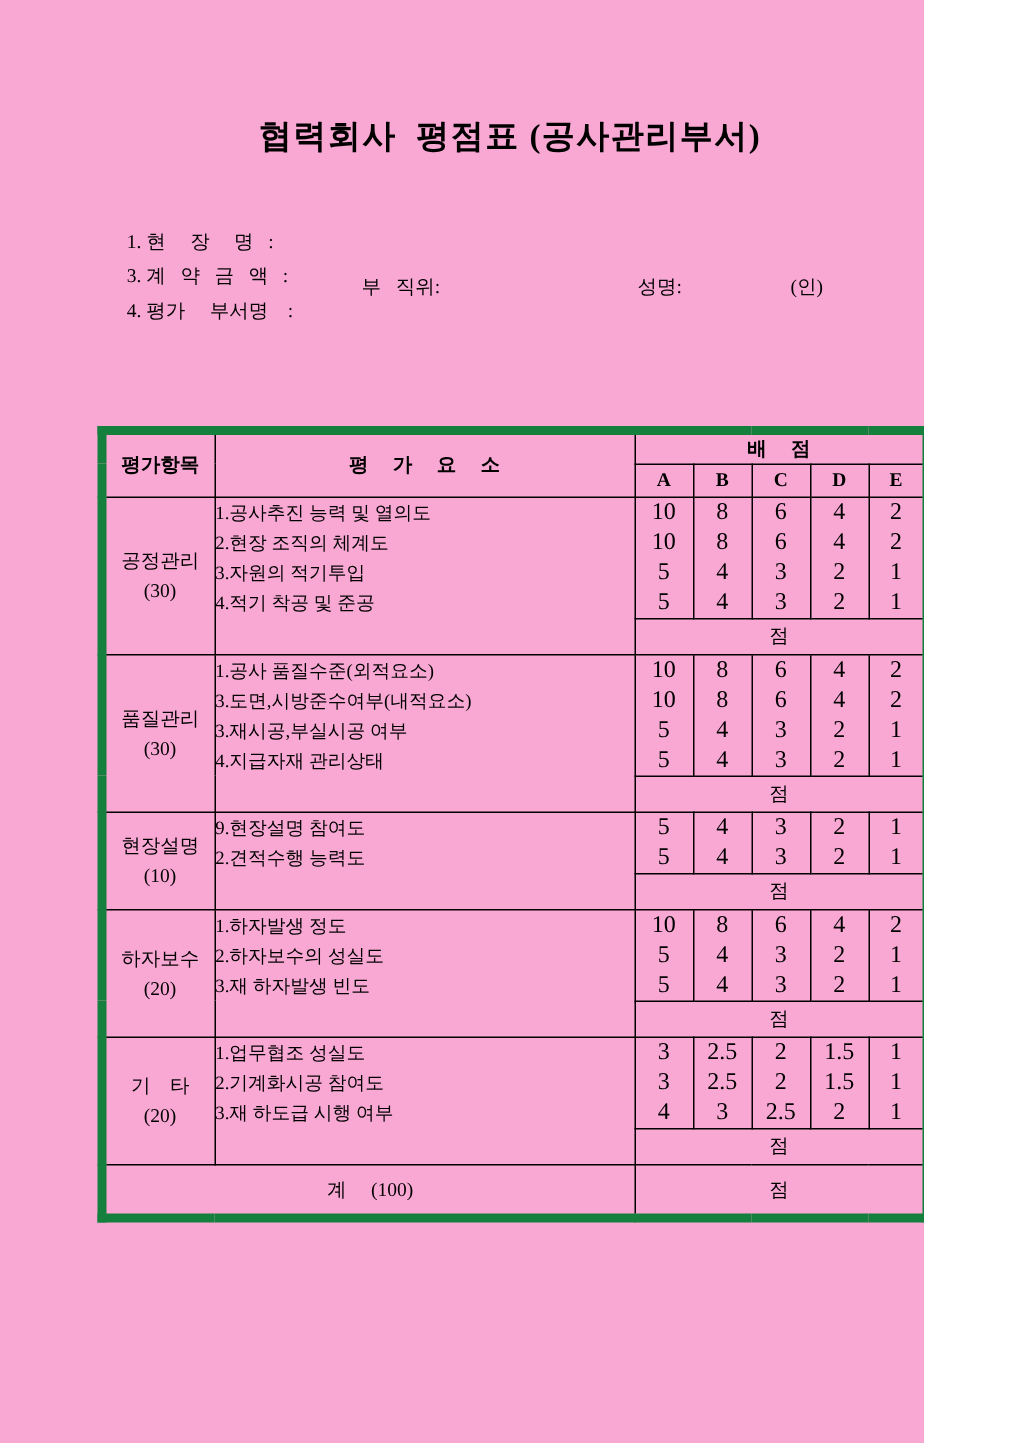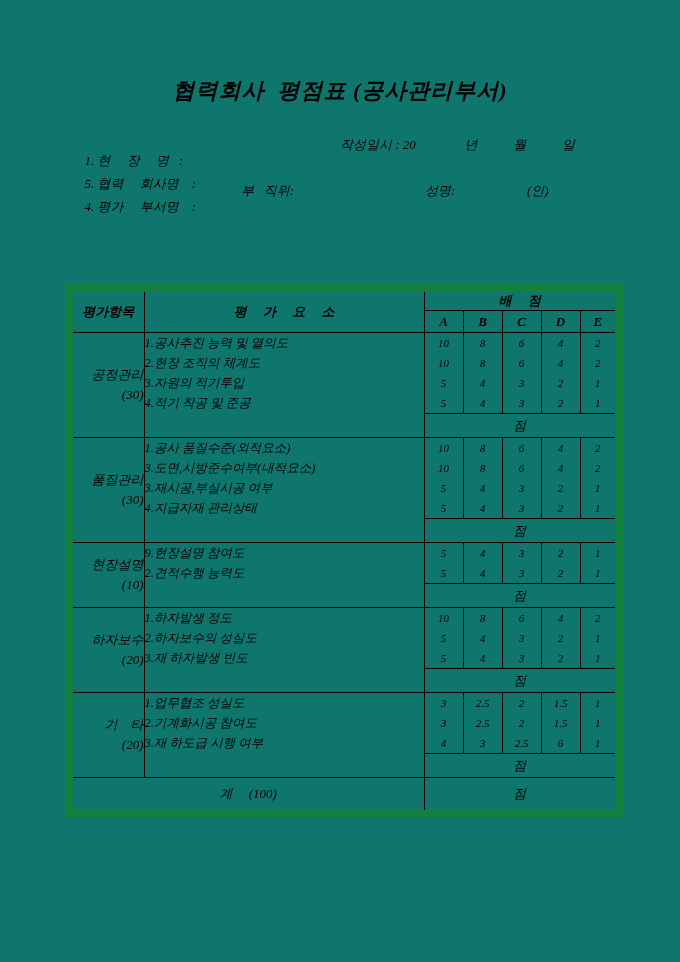--- a/index.html
+++ b/index.html
@@ -2,75 +2,74 @@
 <html><head>
 <meta charset="utf-8">
 <style>
   * { box-sizing: border-box; }
   html, body { margin: 0; padding: 0; }
   body {
     width: 680px; height: 962px;
     background: #ffffff; color: #000000;
     font-family: "Liberation Serif", "DejaVu Serif", serif;
   }
-  .page { position: relative; width: 680px; height: 962px; overflow: hidden; background: #0f766e; font-style: italic; }
+  .page { position: relative; width: 616px; height: 962px; overflow: hidden; background: #f9a8d4; }
 
   .title {
     position: absolute; top: 76px; left: 0; width: 680px;
     text-align: center; font-size: 22px; font-weight: bold; letter-spacing: 1px;
     white-space: pre;
   }
 
   .fields { position: absolute; top: 136px; left: 65px; width: 560px; font-size: 13px; }
   .field-line { position: relative; height: 23px; white-space: pre; }
   .abs { position: absolute; top: 0; white-space: pre; }
   .pos-date { left: 275px; }
   .pos-dept { left: 176px; }
   .pos-name { left: 360px; text-align: right; }
   .pos-seal { left: 462px; }
 
   table.eval {
     position: absolute; top: 284px; left: 65px;
     width: 550px; border-collapse: collapse; table-layout: fixed;
-    font-size: 13px; border: 8px solid #15803d;
+    font-size: 13px; border: 6px solid #15803d;
   }
   table.eval th, table.eval td { border: 1px solid #000; padding: 0; }
   table.eval thead th {
     height: 22px; font-weight: bold; text-align: center; vertical-align: middle;
     white-space: pre; font-size: 13px;
   }
   td.cat {
-    text-align: right; vertical-align: middle;
+    text-align: center; vertical-align: middle;
     white-space: pre; line-height: 20px; font-size: 13px;
   }
   td.elems {
     vertical-align: top; padding: 7px 4px 7px 10px;
     white-space: pre; line-height: 20px; font-size: 12.5px;
   }
   td.score {
     vertical-align: top; padding: 7px 0; text-align: center;
-    white-space: pre; line-height: 20px; font-size: 11px;
+    white-space: pre; line-height: 20px; font-size: 16px;
   }
   td.subtotal { height: 24px; text-align: center; font-size: 13px; }
   tr.total-row td { height: 36px; text-align: center; font-size: 13px; white-space: pre; }
 </style>
 </head>
 <body>
 
 <div class="page">
 
   <div class="title">협력회사  평점표 (공사관리부서)</div>
 
   <div class="fields">
     <div class="field-line">
       <span>1. 현     장     명   :</span>
-      <span class="abs pos-date">작성일시 : 20               년           월           일</span>
     </div>
     <div class="field-line">
-      <span>5. 협력     회사명    :</span>
+      <span>3. 계   약   금   액   :</span>
     </div>
     <div class="field-line">
       <span>4. 평가     부서명    :</span>
       <span class="abs pos-dept">부   직위:</span>
       <span class="abs pos-name">성명:</span>
       <span class="abs pos-seal">(인)</span>
     </div>
   </div>
 
   <table class="eval">
@@ -214,21 +213,21 @@
 3
 4</td>
           <td class="score">2.5
 2.5
 3</td>
           <td class="score">2
 2
 2.5</td>
           <td class="score">1.5
 1.5
-6</td>
+2</td>
           <td class="score">1
 1
 1</td>
         </tr>
         <tr>
           <td colspan="5" class="subtotal">점</td>
         </tr>
       </tbody>
     <tfoot>
       <tr class="total-row">

